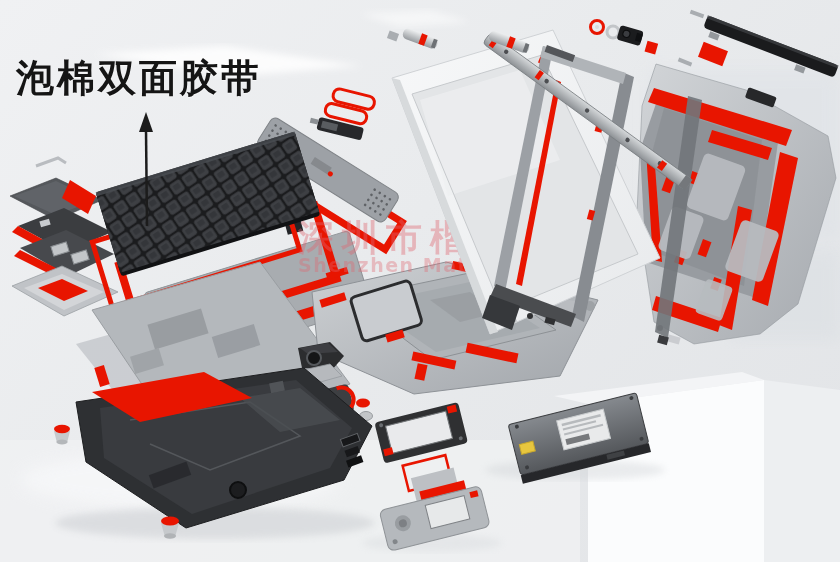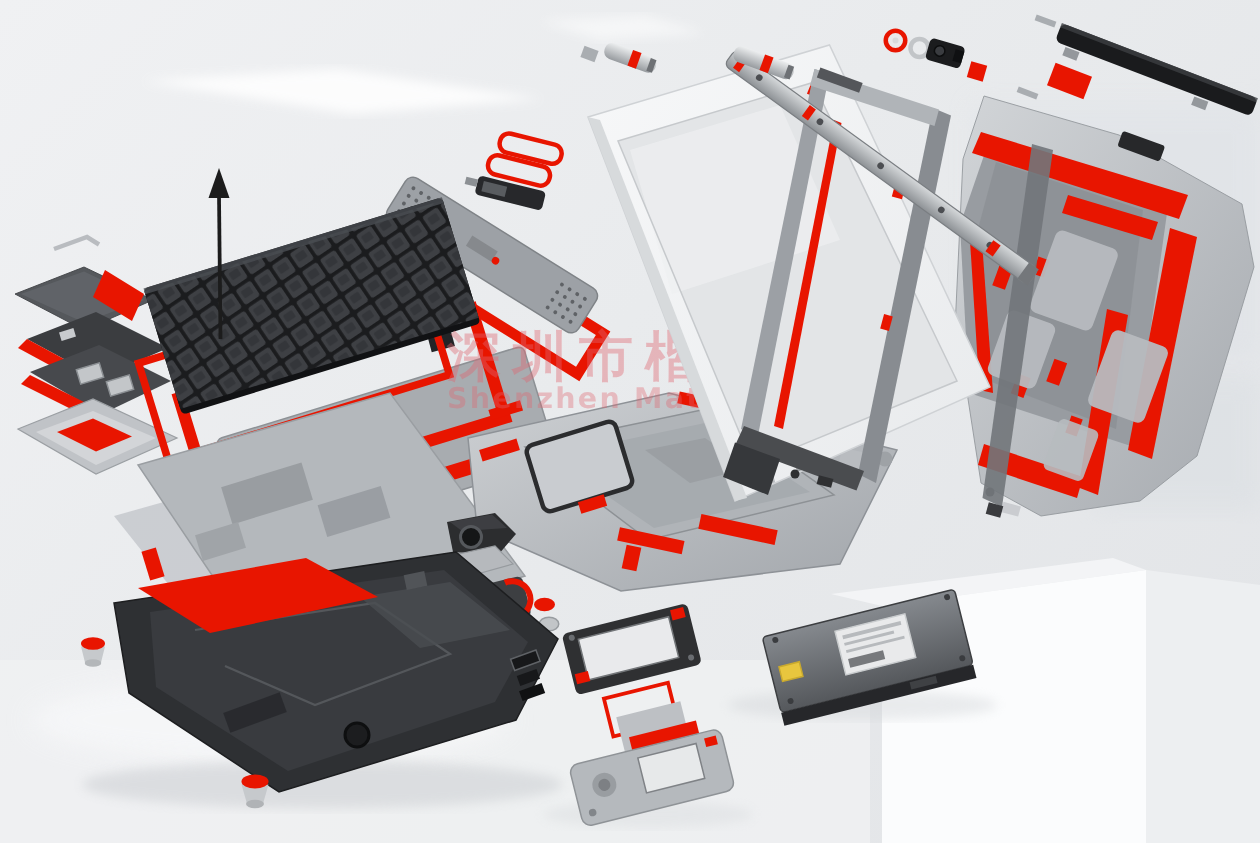--- a/index.html
+++ b/index.html
@@ -408,13 +408,14 @@
     <rect class="red" x="700" y="46" width="26" height="16" transform="rotate(21 713 54)"></rect>
     <rect x="678" y="60" width="14" height="4" transform="rotate(21 685 62)" fill="#a9adb1"></rect>
   </g>
 
   <g>
     <line x1="146" y1="130" x2="147" y2="226" stroke="#1c1c1c" stroke-width="2.5"></line>
     <polygon points="146,112 139,132 153,132" fill="#1c1c1c"></polygon>
   </g>
 </svg>
 
+<div class="title">泡棉双面胶带</div>
 </div>
 
 </body></html>

